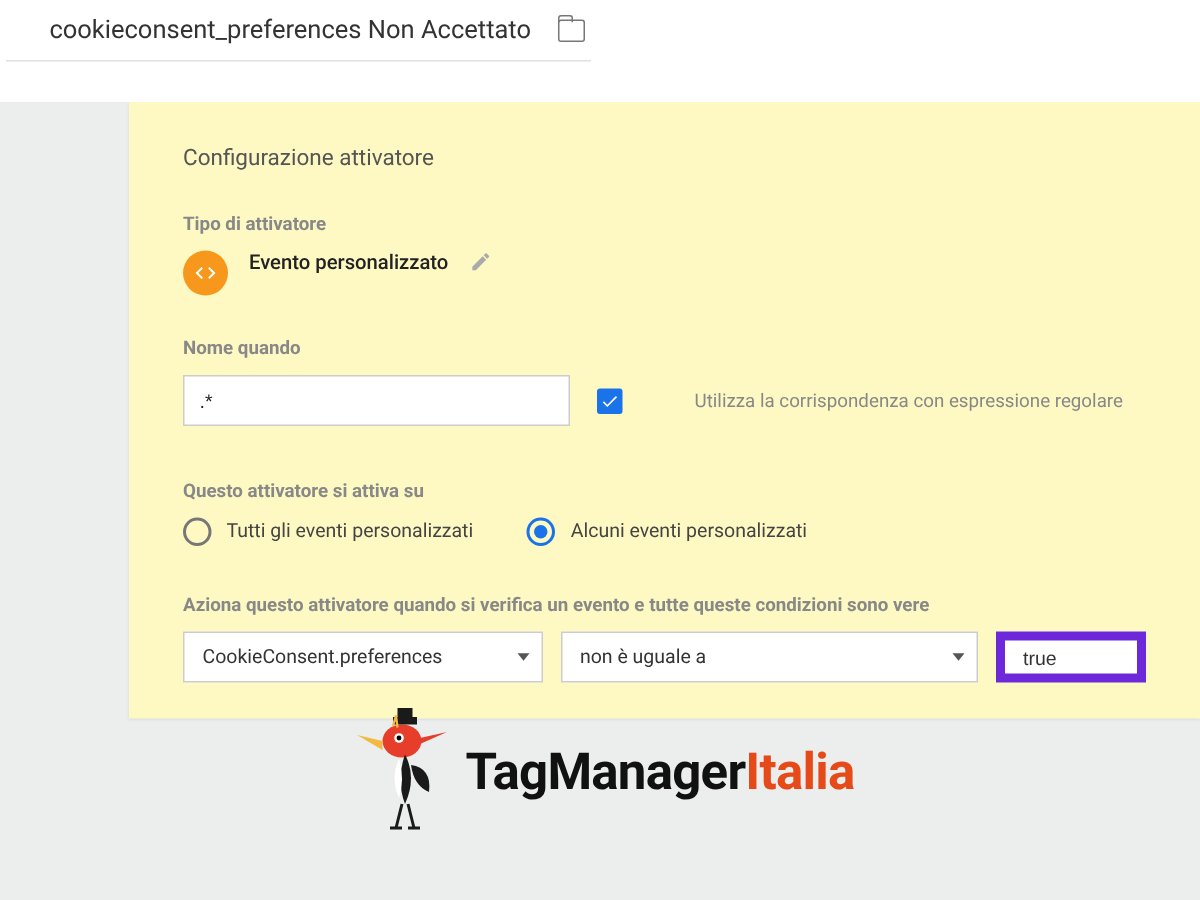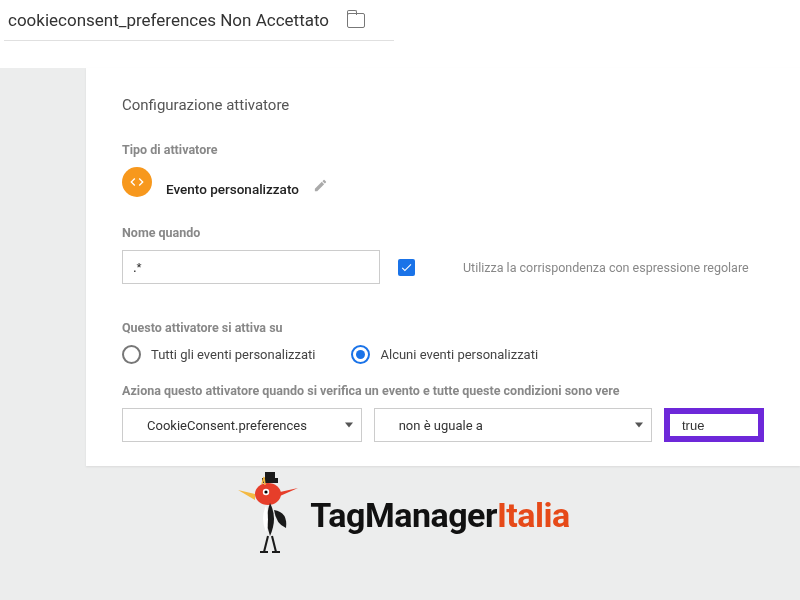--- a/index.html
+++ b/index.html
@@ -11,20 +11,21 @@
     overflow: hidden;
     position: relative;
   }
   .header {
     display: flex;
     align-items: center;
     padding: 10px 4px 10px 4px;
     border-bottom: 1px solid #e0e0e0;
     width: 390px;
     margin-left: 4px;
+    justify-content: flex-end;
   }
   .header-title {
     font-size: 17px;
     color: #333;
     font-weight: 400;
   }
   .folder-icon {
     margin-left: 18px;
     width: 18px;
     height: 15px;
@@ -49,38 +50,38 @@
     top: 68px;
     left: 0;
     right: 0;
     bottom: 0;
   }
   .panel {
     position: absolute;
     top: 0;
     left: 86px;
     right: 0;
-    background: #ffffff;
+    background: #fef9c3;
     padding: 28px 36px 24px 36px;
     box-shadow: 0 1px 2px rgba(0,0,0,0.08);
   }
   .panel-title {
     font-size: 15px;
     color: #555;
     margin-bottom: 28px;
   }
   .label {
     font-size: 12.5px;
     color: #888;
     margin-bottom: 10px;
     font-weight: bold;
   }
   .type-row {
     display: flex;
-    align-items: flex-end;
+    align-items: flex-start;
     margin-bottom: 28px;
   }
   .code-badge {
     width: 30px;
     height: 30px;
     background: #f7981d;
     border-radius: 50%;
     display: flex;
     align-items: center;
     justify-content: center;
@@ -129,21 +130,21 @@
     cursor: pointer;
   }
   .checkbox svg { width: 13px; height: 13px; }
   .checkbox-label {
     font-size: 12.5px;
     color: #888;
   }
   .radio-row {
     display: flex;
     align-items: center;
-    margin-bottom: 19px;
+    margin-bottom: 32px;
   }
   .radio {
     width: 19px;
     height: 19px;
     border: 2px solid #777;
     border-radius: 50%;
     margin-right: 10px;
     cursor: pointer;
     position: relative;
   }
@@ -163,21 +164,21 @@
     color: #444;
     margin-right: 36px;
   }
   .cond-row {
     display: flex;
     gap: 12px;
   }
   .select {
     height: 34px;
     border: 1px solid #ccc;
-    padding: 0 28px 0 24px;
+    padding: 0 28px 0 12px;
     font-size: 13px;
     color: #333;
     background: #fff;
     position: relative;
     display: flex;
     align-items: center;
     cursor: pointer;
   }
   .select-caret {
     position: absolute;

